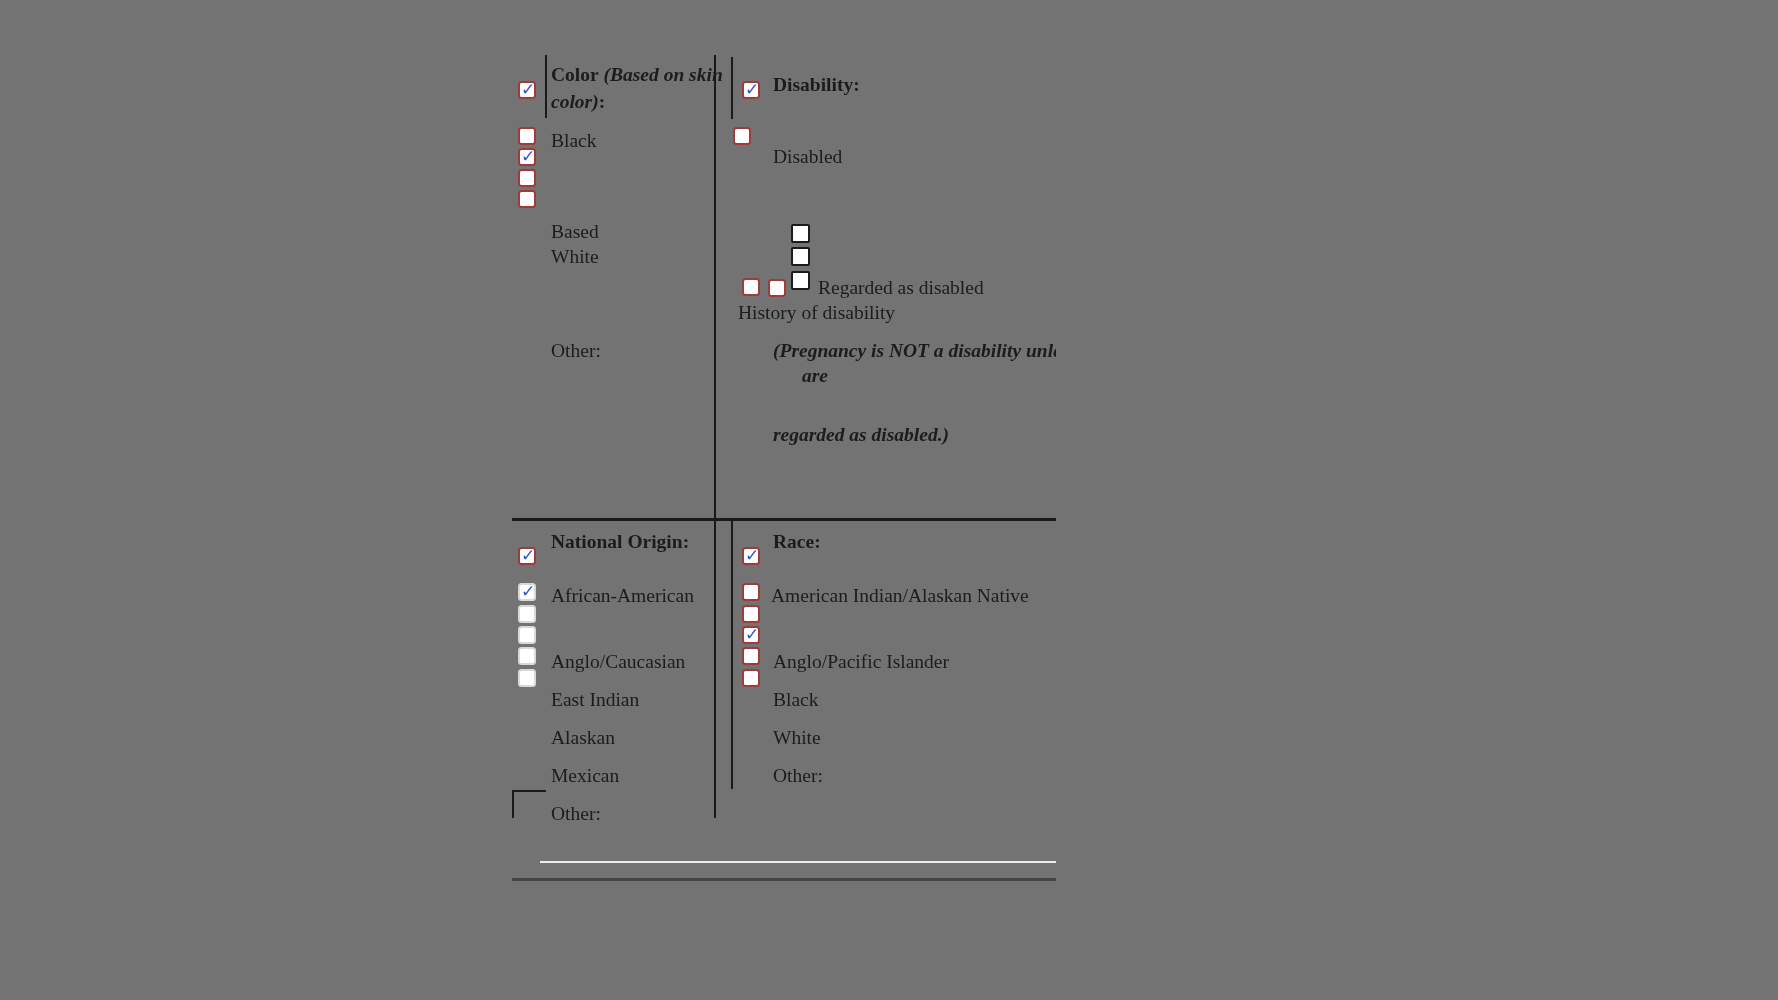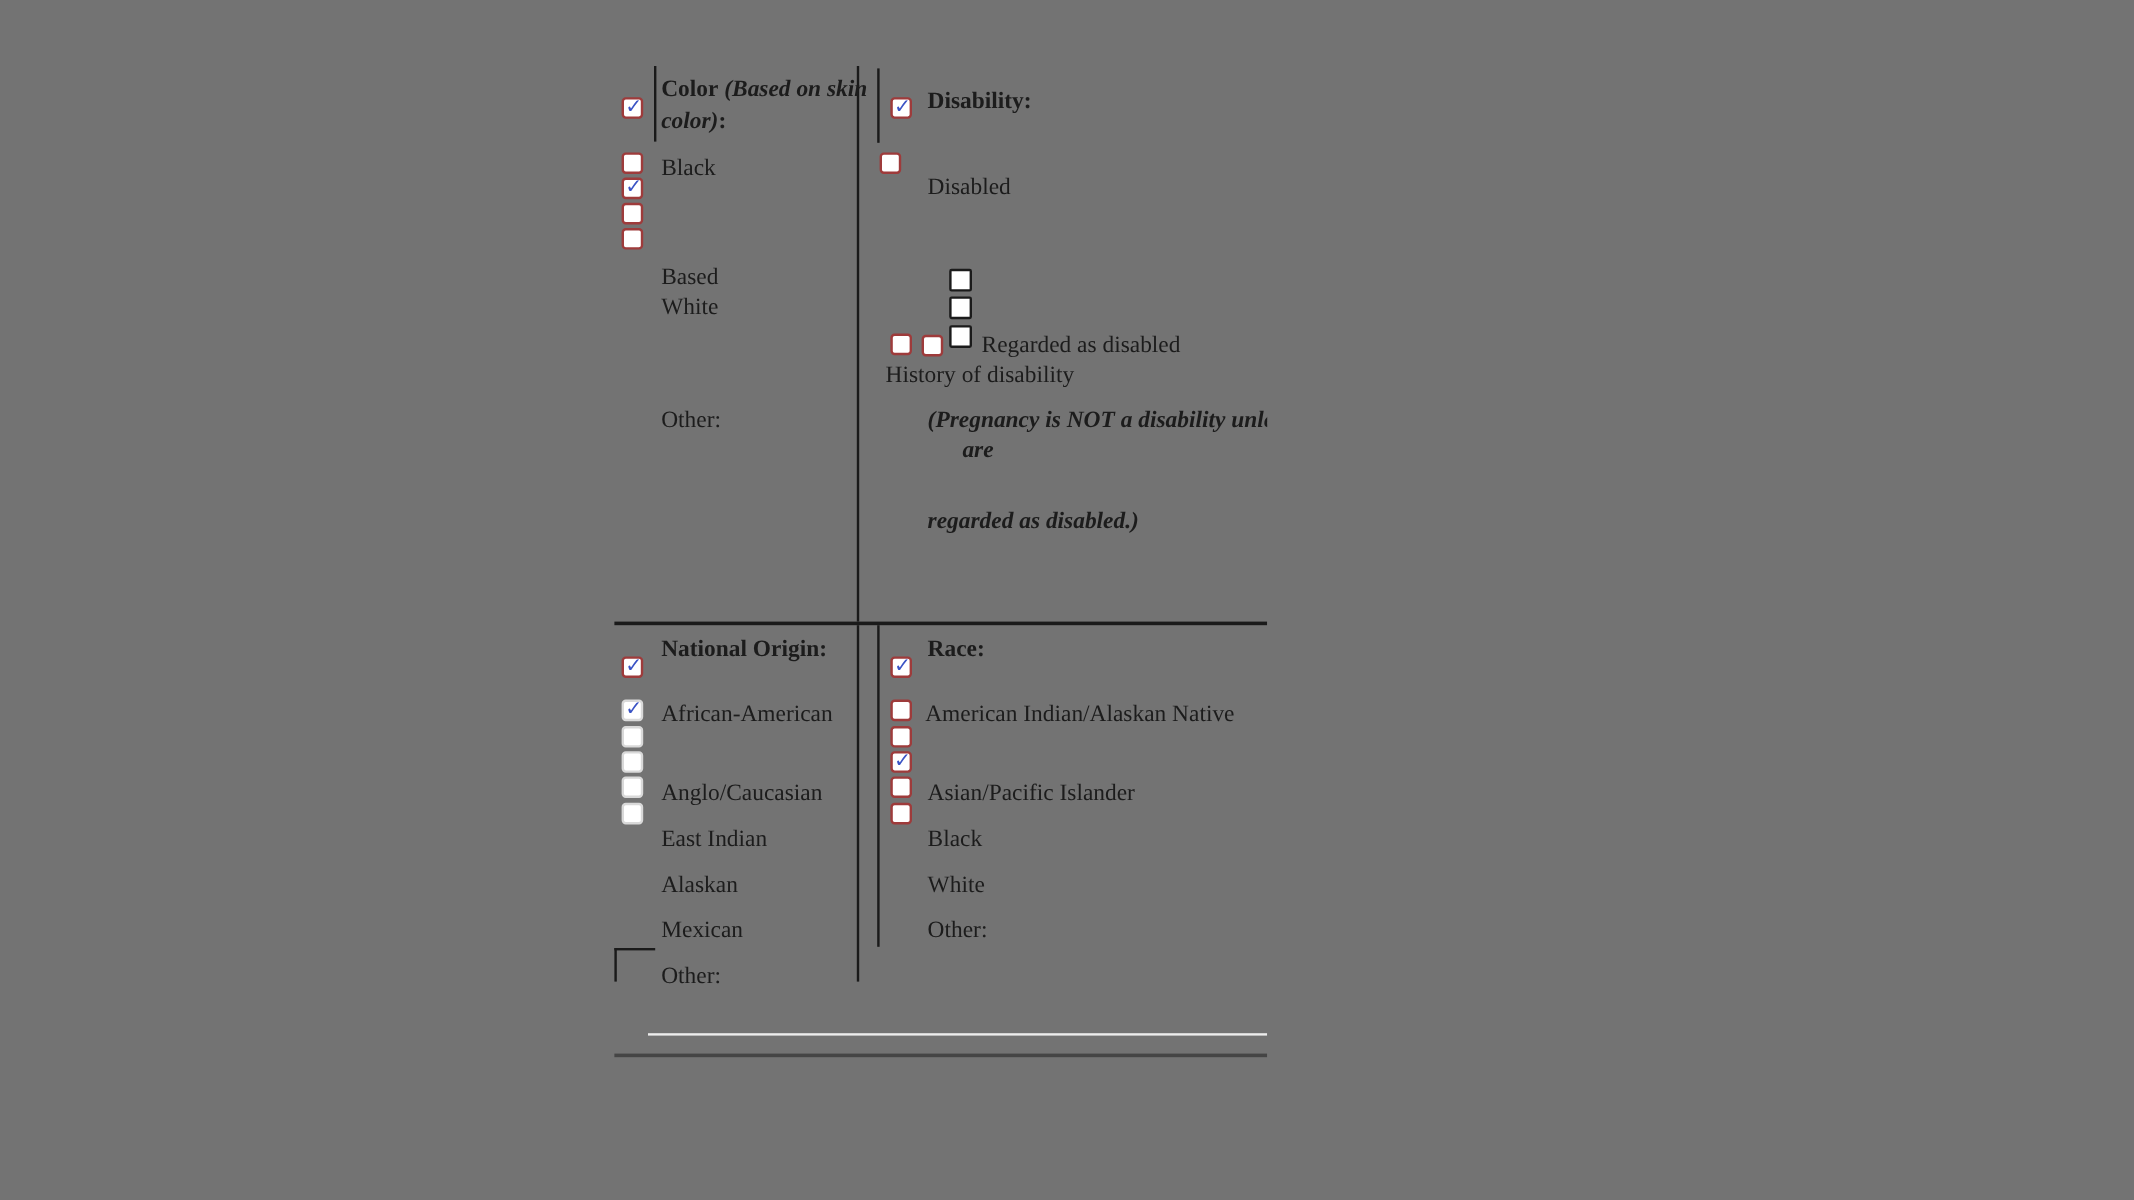--- a/index.html
+++ b/index.html
@@ -94,19 +94,19 @@
   <div class="cb" style="left:742px;top:547px;" data-checked="true"></div>
   <div class="lbl b" style="left:773px;top:529px;">Race:</div>
 
   <div class="cb" style="left:742px;top:583px;" data-checked="false"></div>
   <div class="cb" style="left:742px;top:605px;" data-checked="false"></div>
   <div class="cb" style="left:742px;top:626px;" data-checked="true"></div>
   <div class="cb" style="left:742px;top:647px;" data-checked="false"></div>
   <div class="cb" style="left:742px;top:669px;" data-checked="false"></div>
 
   <div class="lbl" style="left:771px;top:583px;">American Indian/Alaskan Native</div>
-  <div class="lbl" style="left:773px;top:649px;">Asian/Pacific Islander</div>
+  <div class="lbl" style="left:773px;top:649px;">Anglo/Pacific Islander</div>
   <div class="lbl" style="left:773px;top:687px;">Black</div>
   <div class="lbl" style="left:773px;top:725px;">White</div>
   <div class="lbl" style="left:773px;top:763px;">Other:</div>
 
 </div>
 </div>
 
 </body></html>

